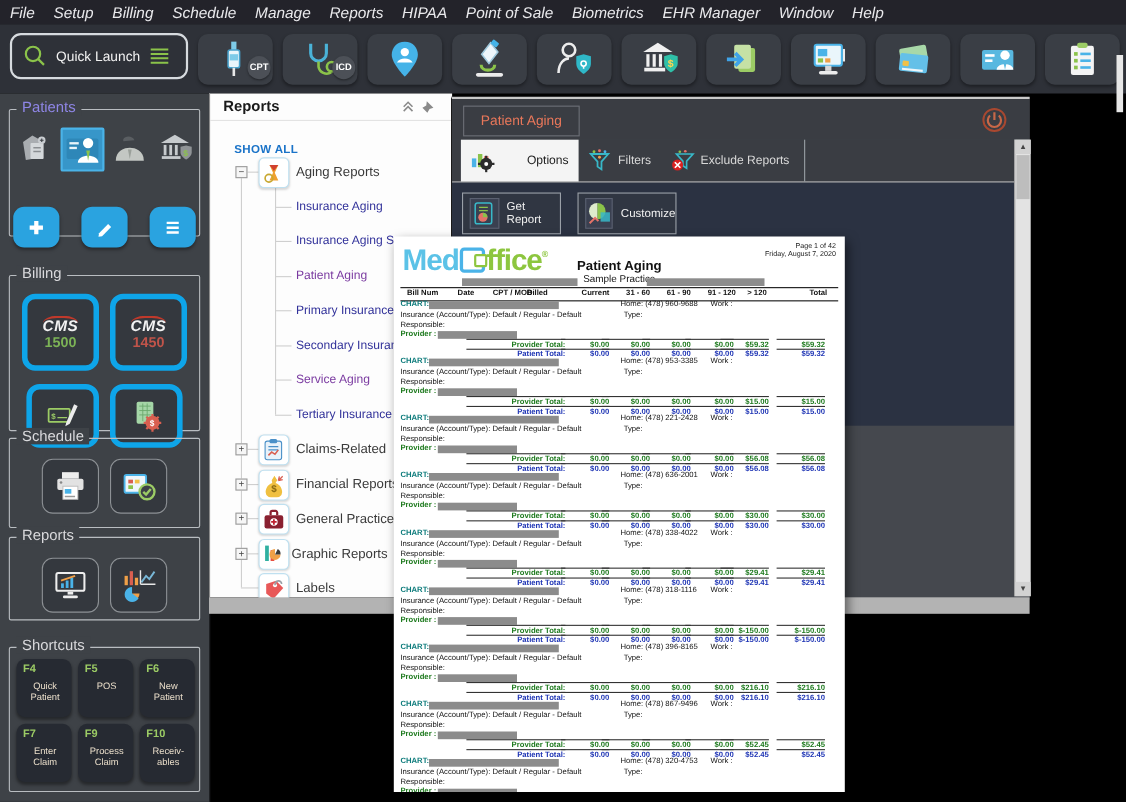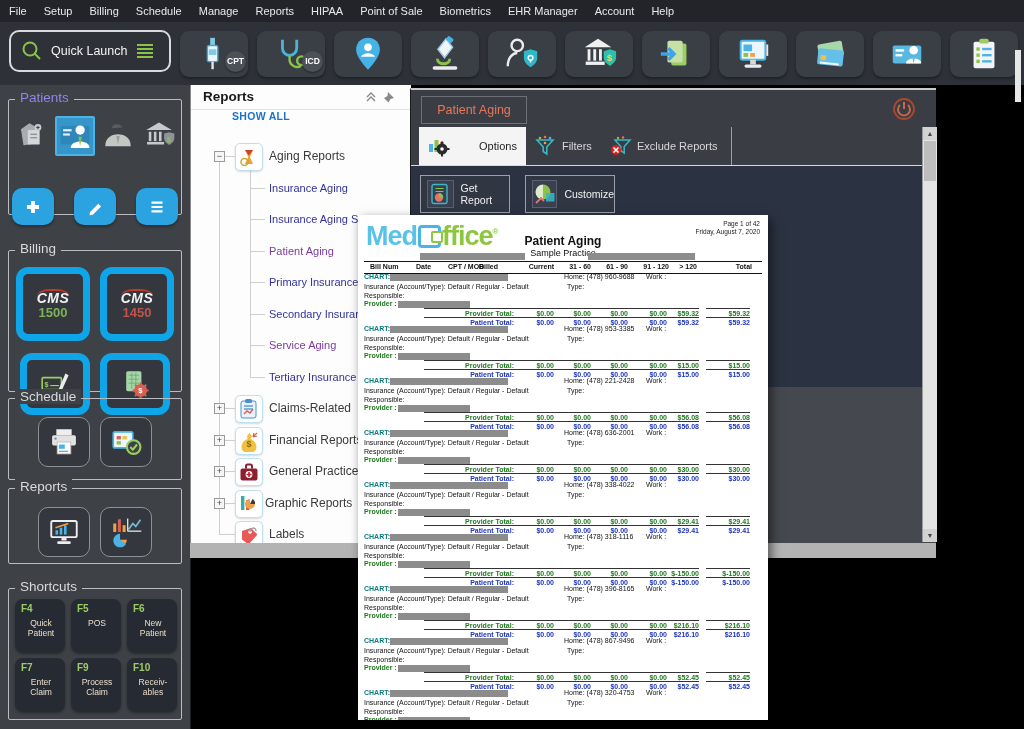--- a/index.html
+++ b/index.html
@@ -2,21 +2,21 @@
 <html><head>
 <meta charset="utf-8">
 <style>
   html,body{margin:0;padding:0;background:#000;}
   body{font-family:"Liberation Sans",sans-serif;-webkit-font-smoothing:antialiased;}
   #screen{position:relative;width:1024px;height:729px;background:#000;overflow:hidden;}
   .abs{position:absolute;}
 
   
   #menubar{left:0;top:0;width:1024px;height:22px;background:#23232a;display:flex;align-items:center;gap:17px;padding-left:9px;box-sizing:border-box;}
-  .menu-item{color:#e9e9ec;font-size:11px;cursor:default;white-space:nowrap;}
+  .menu-item{color:#e9e9ec;font-size:14px;cursor:default;white-space:nowrap;font-style:italic;}
 
   
   #toolbar{left:0;top:22px;width:1024px;height:63px;background:#2e3138;}
   #quick-launch{left:9px;top:8px;width:162px;height:42px;border:2px solid #d7dbdf;border-radius:10px;display:flex;align-items:center;gap:8px;padding:0 10px;box-sizing:border-box;}
   #ql-label{color:#f2f2f2;font-size:12.5px;}
   #tb-icons{left:180px;top:6px;height:52px;display:flex;align-items:center;gap:9px;}
   .tb-btn{width:68px;height:46px;background:#3a3e45;border-radius:9px;position:relative;display:flex;align-items:center;justify-content:center;box-shadow:0 2px 3px rgba(0,0,0,.35);}
   .tb-badge{position:absolute;right:2px;bottom:5px;background:#4c5057;color:#fff;font-size:8.5px;font-weight:bold;border-radius:50%;width:21px;height:21px;line-height:21px;text-align:center;box-shadow:0 1px 2px rgba(0,0,0,.4);}
   .tb-sep{width:1px;height:44px;background:#9aa0a6;margin:0 3px;}
   .tb-lock{border:1.5px solid #6a7080;background:#343842;}
@@ -27,39 +27,39 @@
   .side-box{position:absolute;left:8px;width:174px;border:1px solid #b9bdc1;border-radius:2px;box-sizing:border-box;}
   .box-title{position:absolute;top:-10px;left:6px;background:#3e4247;padding:0 5px;font-size:13.5px;color:#d9d9dc;}
   .title-purple{color:#8f86e6;}
   .pat-icons{position:absolute;left:0;top:16px;width:100%;display:flex;justify-content:center;align-items:center;gap:5px;}
   .pat-ic{width:36px;height:36px;display:flex;align-items:center;justify-content:center;}
   .pat-ic.hl{border:2px solid #4ab3e8;border-radius:2px;background:#3796c9;}
   .pat-actions{position:absolute;left:0;top:88px;width:100%;display:flex;justify-content:center;gap:20px;}
   .blue-btn{width:42px;height:37px;background:#2aa3e0;border-radius:10px;display:flex;align-items:center;justify-content:center;box-shadow:0 2px 3px rgba(0,0,0,.35);}
   .bill-grid{position:absolute;left:0;top:16px;width:100%;display:flex;flex-direction:column;gap:12px;align-items:center;}
   .bill-row{display:flex;gap:10px;justify-content:center;}
-  .bill-btn{width:60px;height:60px;background:#34383e;border:7px solid #0ea5e9;border-radius:12px;display:flex;flex-direction:column;align-items:center;justify-content:center;}
+  .bill-btn{width:60px;height:60px;background:#34383e;border:5px solid #0ea5e9;border-radius:12px;display:flex;flex-direction:column;align-items:center;justify-content:center;}
   .bill-btn.sm{width:56px;height:48px;}
   .cms-brand{color:#f2f2f2;font-weight:bold;font-style:italic;font-size:14px;letter-spacing:.5px;border-top:2px solid #c0392b;border-radius:40%;line-height:15px;}
   .cms-num{font-size:13px;font-weight:bold;margin-top:-1px;}
   .num-green{color:#7cb356;}
   .num-red{color:#c0544a;}
   .two-btn-row{position:absolute;left:0;top:18px;width:100%;display:flex;justify-content:center;gap:10px;}
   .sq-btn{width:50px;height:48px;background:#34383e;border:1px solid #8d9195;border-radius:10px;display:flex;align-items:center;justify-content:center;}
   #shortcut-grid{position:absolute;left:6px;top:10px;width:162px;display:flex;flex-wrap:wrap;gap:6px;}
   .sc-key{width:50px;height:53px;background:#262a32;border-radius:8px;position:relative;box-shadow:0 2px 3px rgba(0,0,0,.4);}
   .sc-f{position:absolute;left:6px;top:4px;color:#9ccc65;font-size:10px;font-weight:bold;}
   .sc-label{position:absolute;left:4px;right:2px;top:19px;color:#e9ddc9;font-size:8.5px;line-height:10px;text-align:center;}
 
   
   #reports-panel{left:190px;top:85px;width:220px;height:458px;background:#fdfdfd;border-left:1px solid #8a8a8a;}
   #rp-header{position:absolute;left:0;top:0;width:100%;height:24px;border-bottom:1px solid #e3e3e3;}
   #rp-title{position:absolute;left:12px;top:4px;font-size:13.5px;font-weight:bold;color:#1a1a1a;}
   .rp-mini{position:absolute;top:6px;width:12px;height:12px;}
-  #show-all{position:absolute;left:22px;top:25px;font-size:10.5px;font-weight:bold;color:#1a73c8;letter-spacing:.3px;cursor:pointer;margin-left:19px;}
+  #show-all{position:absolute;left:22px;top:45px;font-size:10.5px;font-weight:bold;color:#1a73c8;letter-spacing:.3px;cursor:pointer;}
   #tree{position:absolute;left:0;top:0;width:100%;height:100%;}
   .tline{position:absolute;background:#cfcfcf;}
   .expander{position:absolute;width:11px;height:11px;border:1px solid #9a9a9a;background:#f6f6f6;font-size:9px;line-height:9px;text-align:center;color:#444;box-sizing:border-box;}
   .tree-icon{position:absolute;width:26px;height:26px;border:1px solid #bfe0f0;border-radius:5px;background:#fff;display:flex;align-items:center;justify-content:center;box-shadow:0 1px 2px rgba(0,0,0,.15);}
   .tnode{position:absolute;font-size:12px;color:#3a3a3a;white-space:nowrap;cursor:pointer;}
   .tchild{font-size:11px;color:#32329a;}
   .tsel{color:#7a3aa0;}
 
   
   #pa-panel{left:410px;top:88px;width:526px;height:457px;background:#45484e;border-top:2px solid #c9c9c9;border-left:1px solid #1a1a1a;box-sizing:border-box;}
@@ -118,21 +118,21 @@
       <span class="menu-item">File</span>
       <span class="menu-item">Setup</span>
       <span class="menu-item">Billing</span>
       <span class="menu-item">Schedule</span>
       <span class="menu-item">Manage</span>
       <span class="menu-item">Reports</span>
       <span class="menu-item">HIPAA</span>
       <span class="menu-item">Point of Sale</span>
       <span class="menu-item">Biometrics</span>
       <span class="menu-item">EHR Manager</span>
-      <span class="menu-item">Account</span>
+      <span class="menu-item">Window</span>
       <span class="menu-item">Help</span>
     </div>
 
   <div id="toolbar" class="abs">
     <div id="quick-launch" class="abs">
       <svg width="22" height="22" viewBox="0 0 22 22">
           <circle cx="9" cy="9" r="6.5" fill="none" stroke="#8bc34a" stroke-width="2"></circle>
           <line x1="13.5" y1="13.5" x2="19" y2="19" stroke="#8bc34a" stroke-width="2"></line>
         </svg>
       <span id="ql-label">Quick Launch</span>

